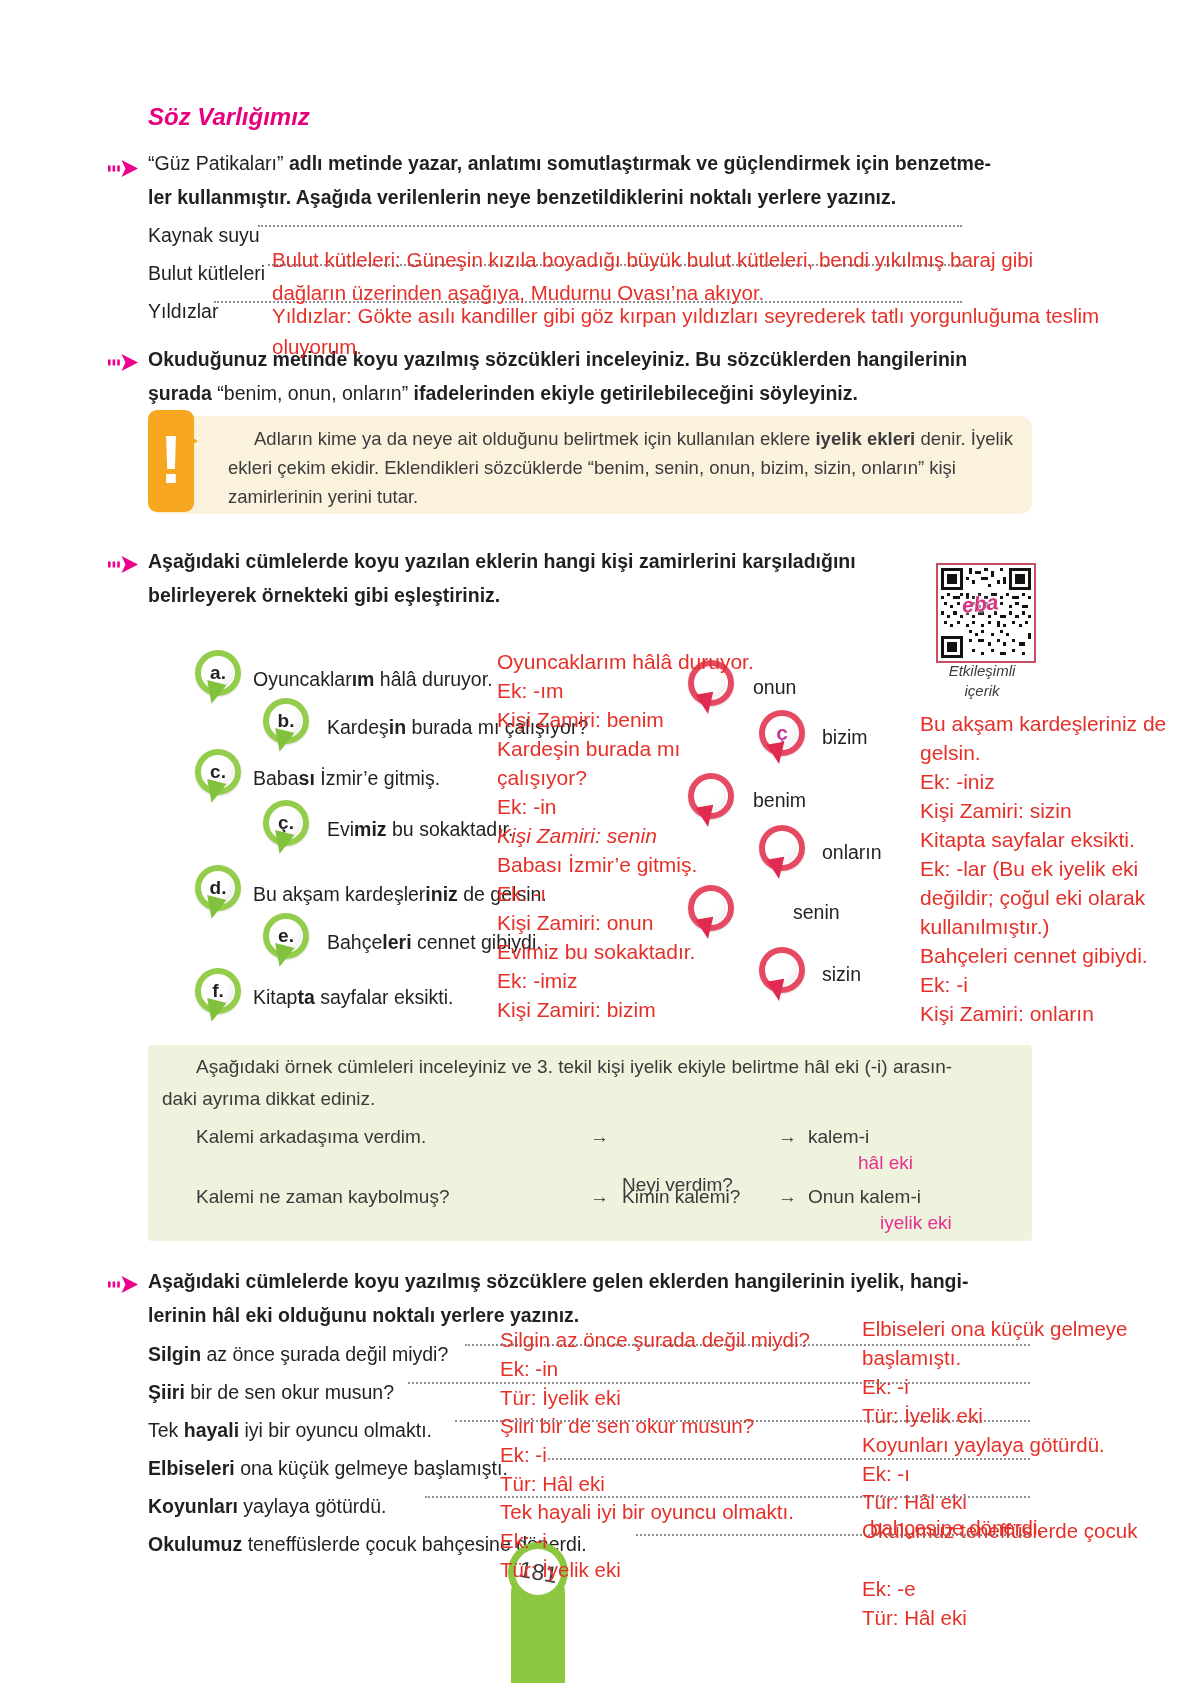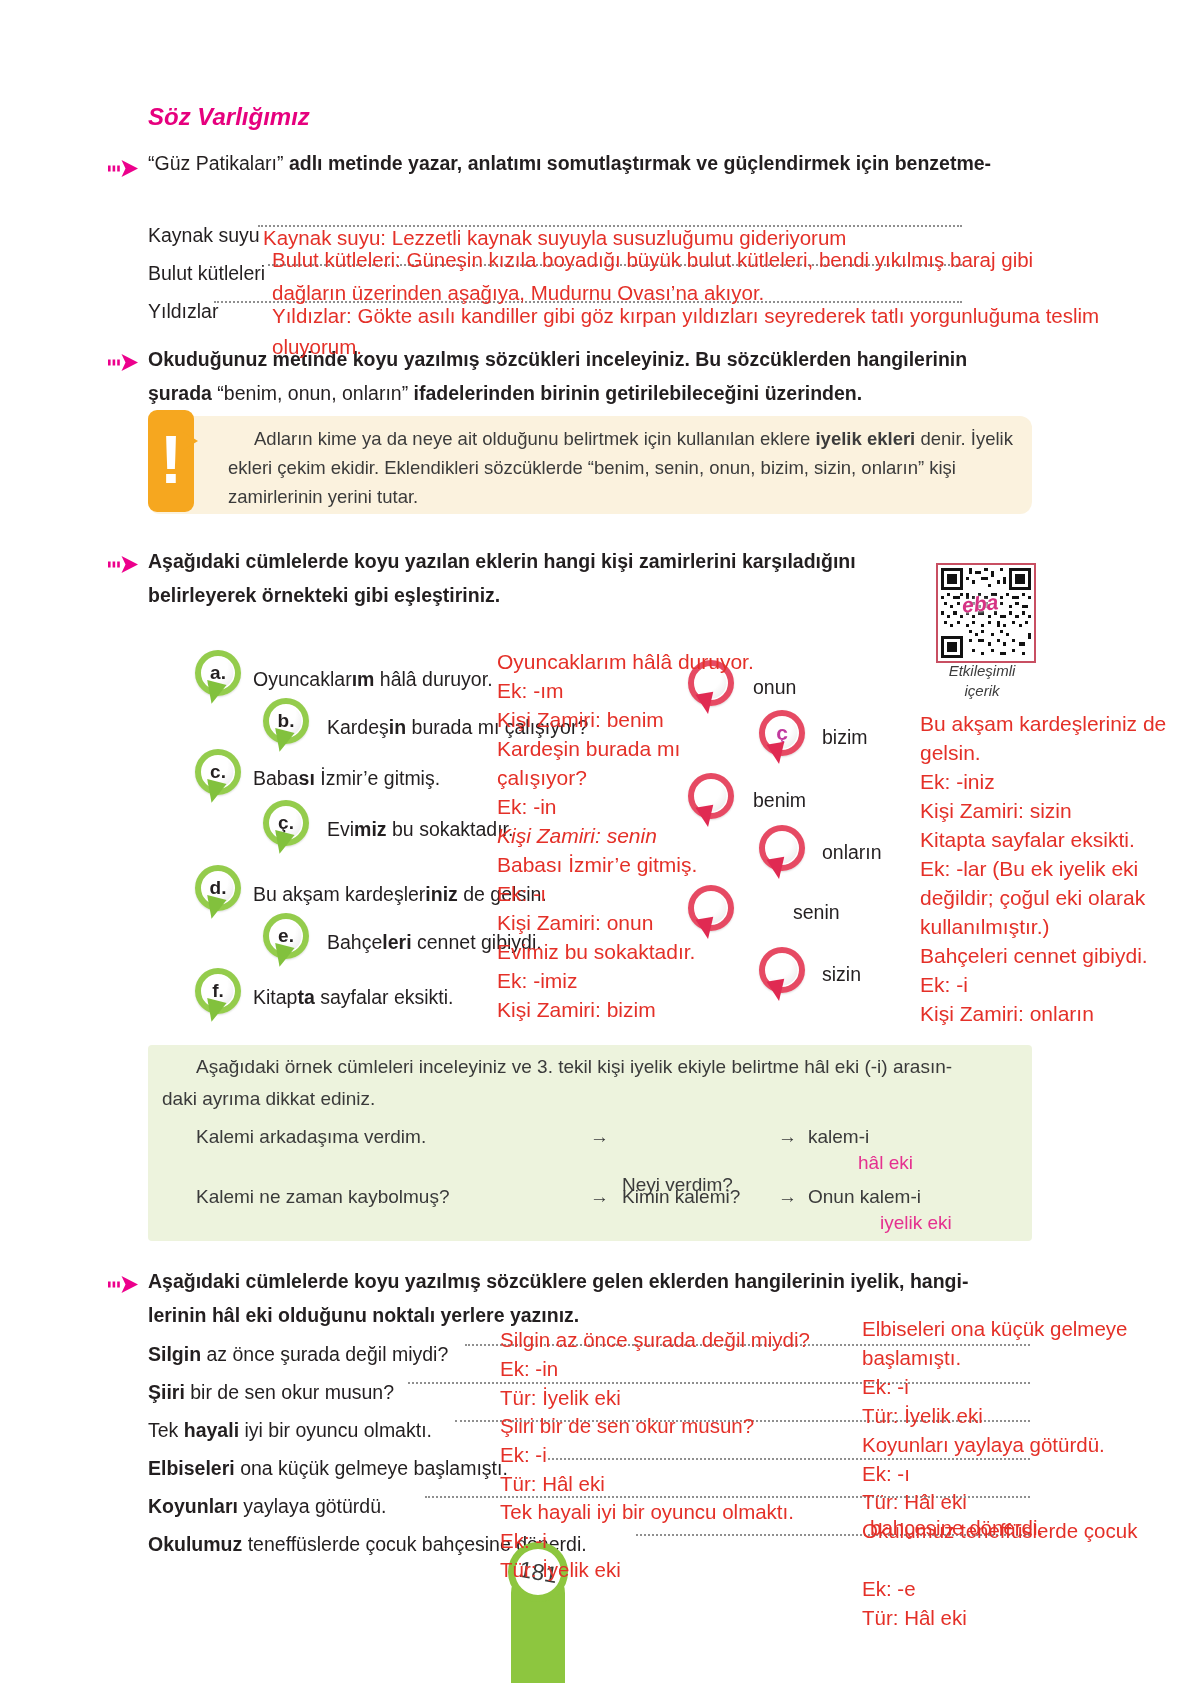--- a/index.html
+++ b/index.html
@@ -80,38 +80,38 @@
         <rect x="0" y="5.5" width="2.6" height="6"></rect>
         <rect x="4.6" y="5.5" width="2.6" height="6"></rect>
         <rect x="9.2" y="5.5" width="2.6" height="6"></rect>
         <path d="M13.5 0 L30 8.5 L13.5 17 L17.5 8.5 Z"></path>
       </g>
     </svg>
 
   <div class="abs txt" style="left:148px;top:152px;">
     <span>“Güz Patikaları” </span><span class="b">adlı metinde yazar, anlatımı somutlaştırmak ve güçlendirmek için benzetme-</span>
   </div>
+  <div class="abs txt b" style="left:148px;top:186px;">ler kullanmıştır. Aşağıda verilenlerin neye benzetildiklerini noktalı yerlere yazınız.</div>
 
   <div class="abs txt" style="left:148px;top:224px;">Kaynak suyu</div>
   <div class="dots" style="left:258px;top:225px;width:704px;"></div>
-  <div class="red red-sm" style="left:263px;top:226px;">Kaynak suyu: Lezzetli kaynak suyuyla susuzluğumu gideriyorum</div>
 
   <div class="abs txt" style="left:148px;top:262px;">Bulut kütleleri</div>
   <div class="dots" style="left:268px;top:264px;width:694px;"></div>
   <div class="red red-sm" style="left:272px;top:248px;">Bulut kütleleri: Güneşin kızıla boyadığı büyük bulut kütleleri, bendi yıkılmış baraj gibi</div>
   <div class="red red-sm" style="left:272px;top:281px;">dağların üzerinden aşağıya, Mudurnu Ovası’na akıyor.</div>
 
   <div class="abs txt" style="left:148px;top:300px;">Yıldızlar</div>
   <div class="dots" style="left:214px;top:301px;width:748px;"></div>
   <div class="red red-sm" style="left:272px;top:304px;">Yıldızlar: Gökte asılı kandiller gibi göz kırpan yıldızları seyrederek tatlı yorgunluğuma teslim</div>
   <div class="red red-sm" style="left:272px;top:335px;">oluyorum.</div>
 
   <div class="abs txt b" style="left:148px;top:348px;">Okuduğunuz metinde koyu yazılmış sözcükleri inceleyiniz. Bu sözcüklerden hangilerinin</div>
   <div class="abs txt" style="left:148px;top:382px;">
-    <span class="b">şurada</span><span> “benim, onun, onların” </span><span class="b">ifadelerinden birinin getirilebileceğini üzerinden.</span>
+    <span class="b">şurada</span><span> “benim, onun, onların” </span><span class="b">ifadelerinden ekiyle getirilebileceğini söyleyiniz.</span>
   </div>
 
   <div class="infobox" style="left:148px;top:416px;width:884px;height:98px;"></div>
   <div class="exclaim" style="left:148px;top:410px;">
       <span>!</span>
     </div>
   <div class="infotext" style="left:228px;top:424px;width:792px;">
     <span>Adların kime ya da neye ait olduğunu belirtmek için kullanılan eklere </span><span class="b">iyelik ekleri</span><span> denir. İyelik ekleri çekim ekidir. Eklendikleri sözcüklerde “benim, senin, onun, bizim, sizin, onların” kişi zamirlerinin yerini tutar.</span>
   </div>
 

